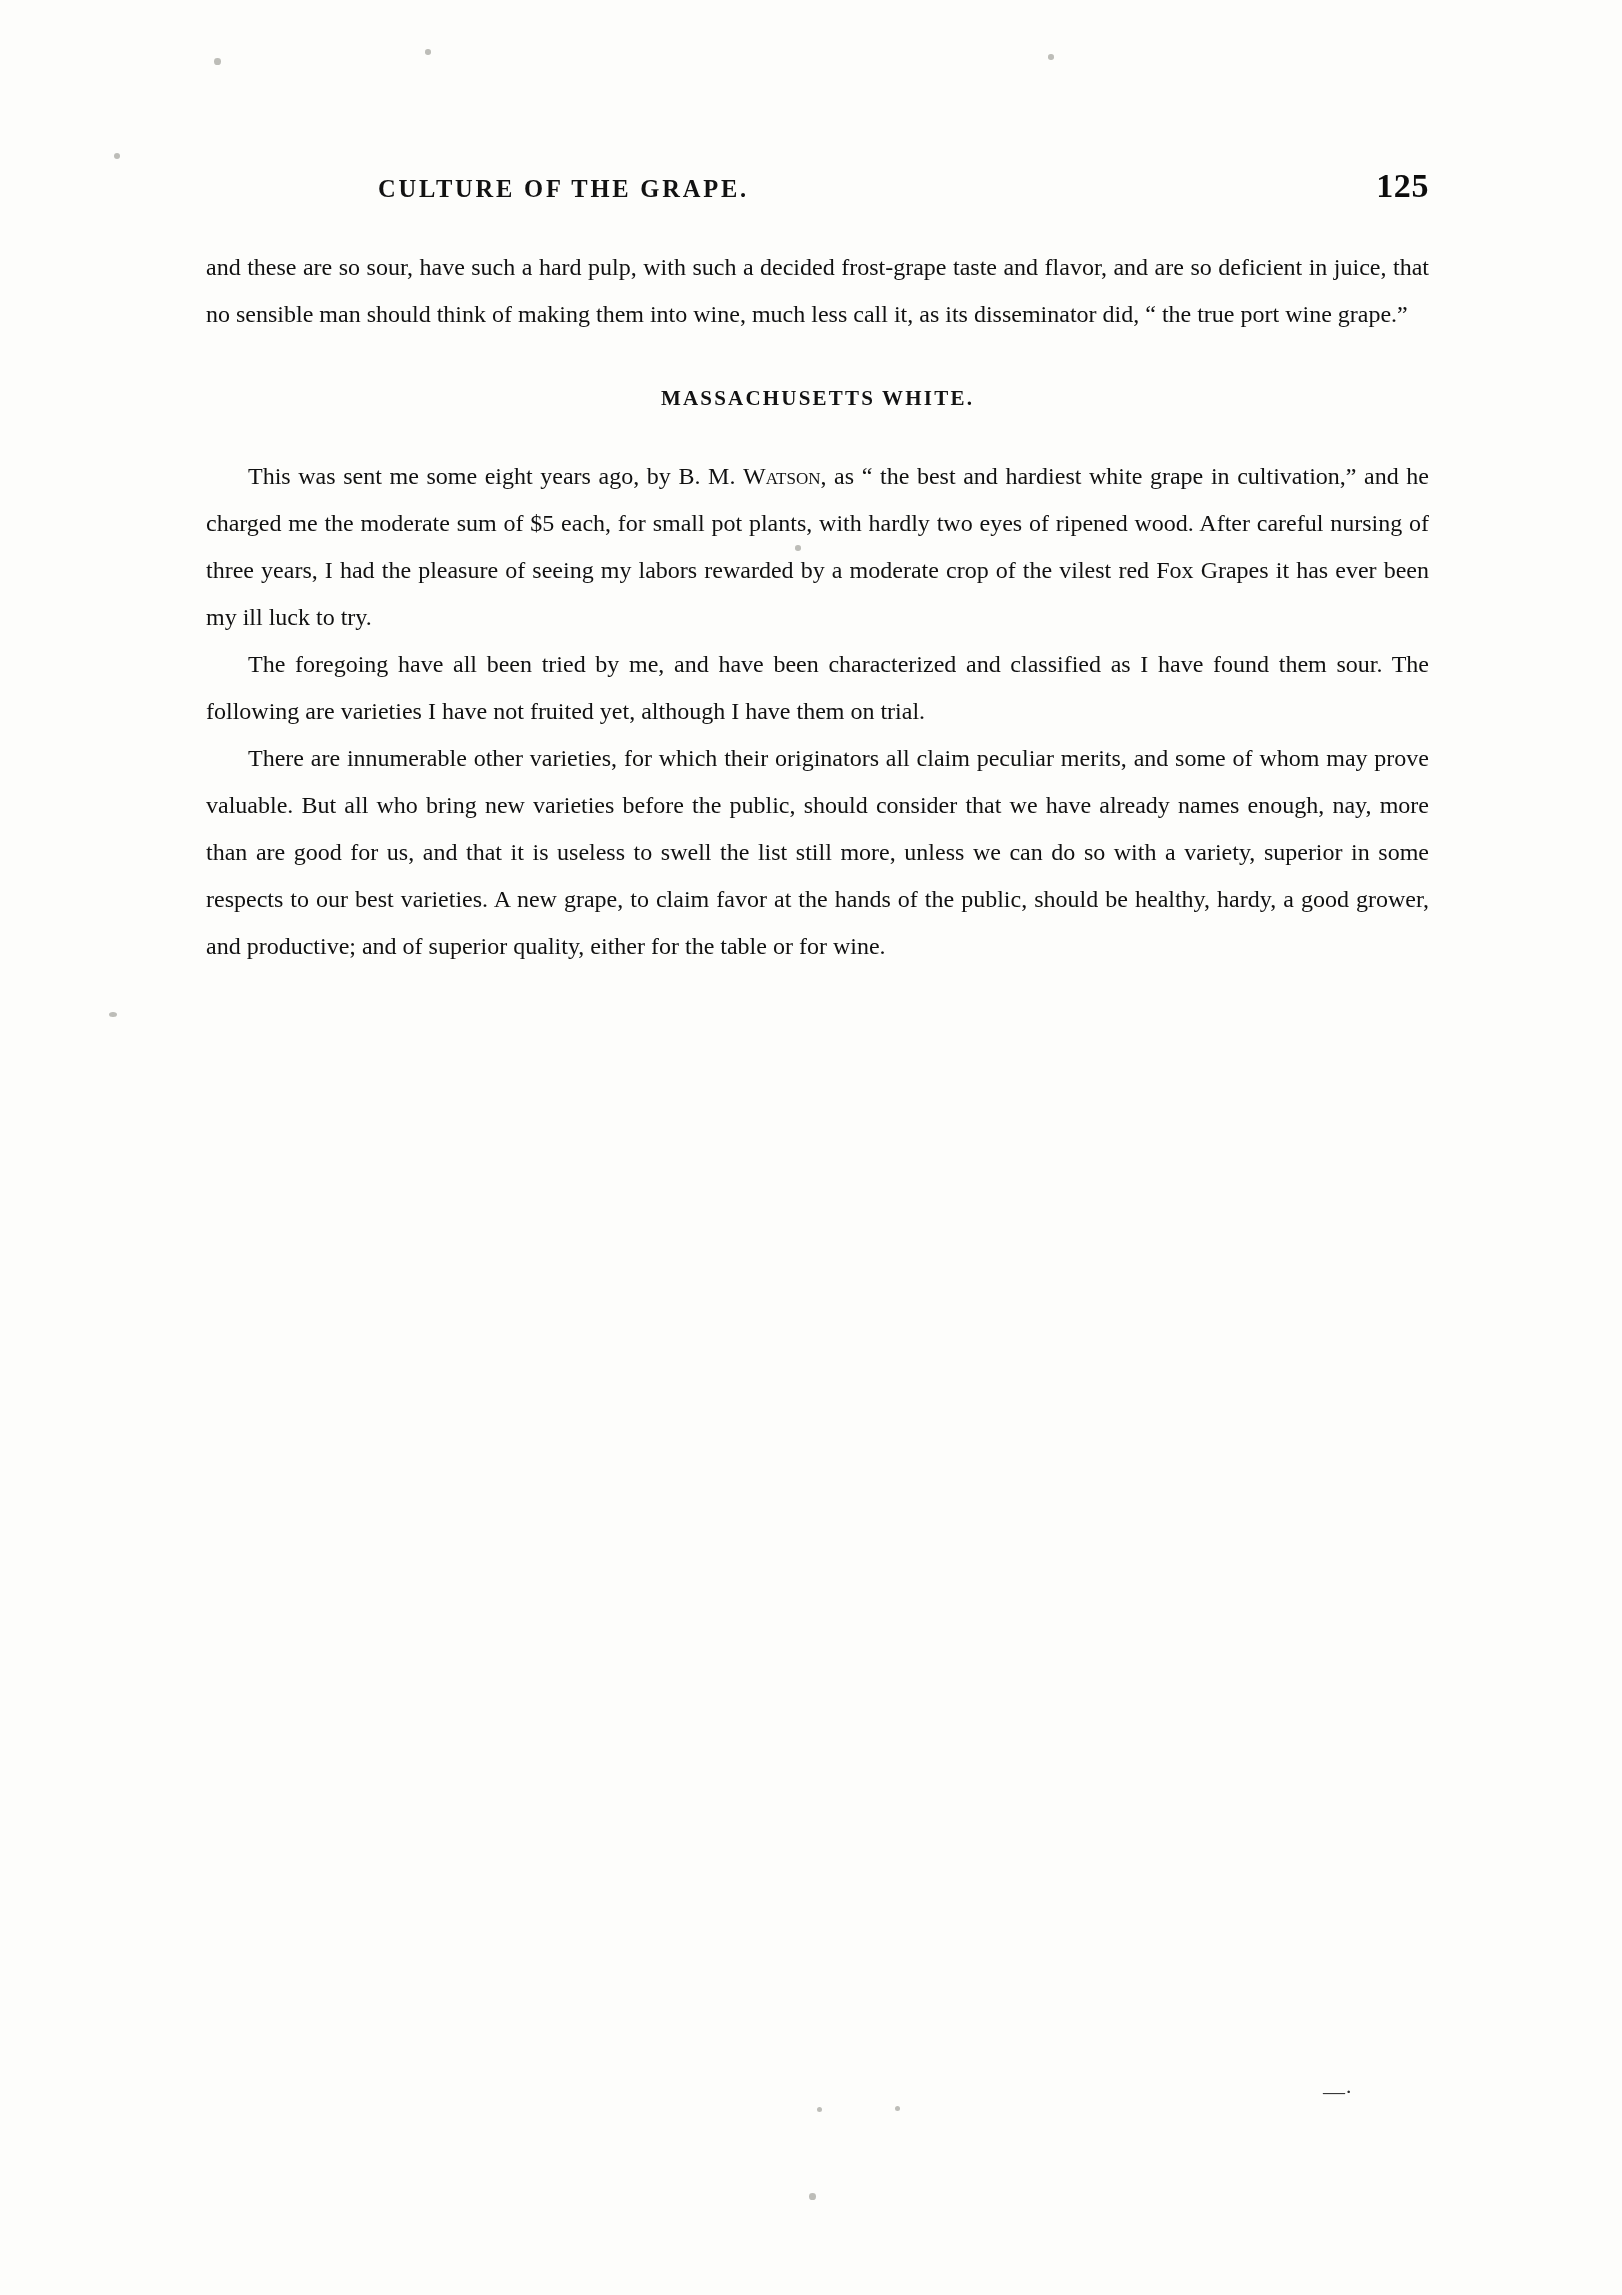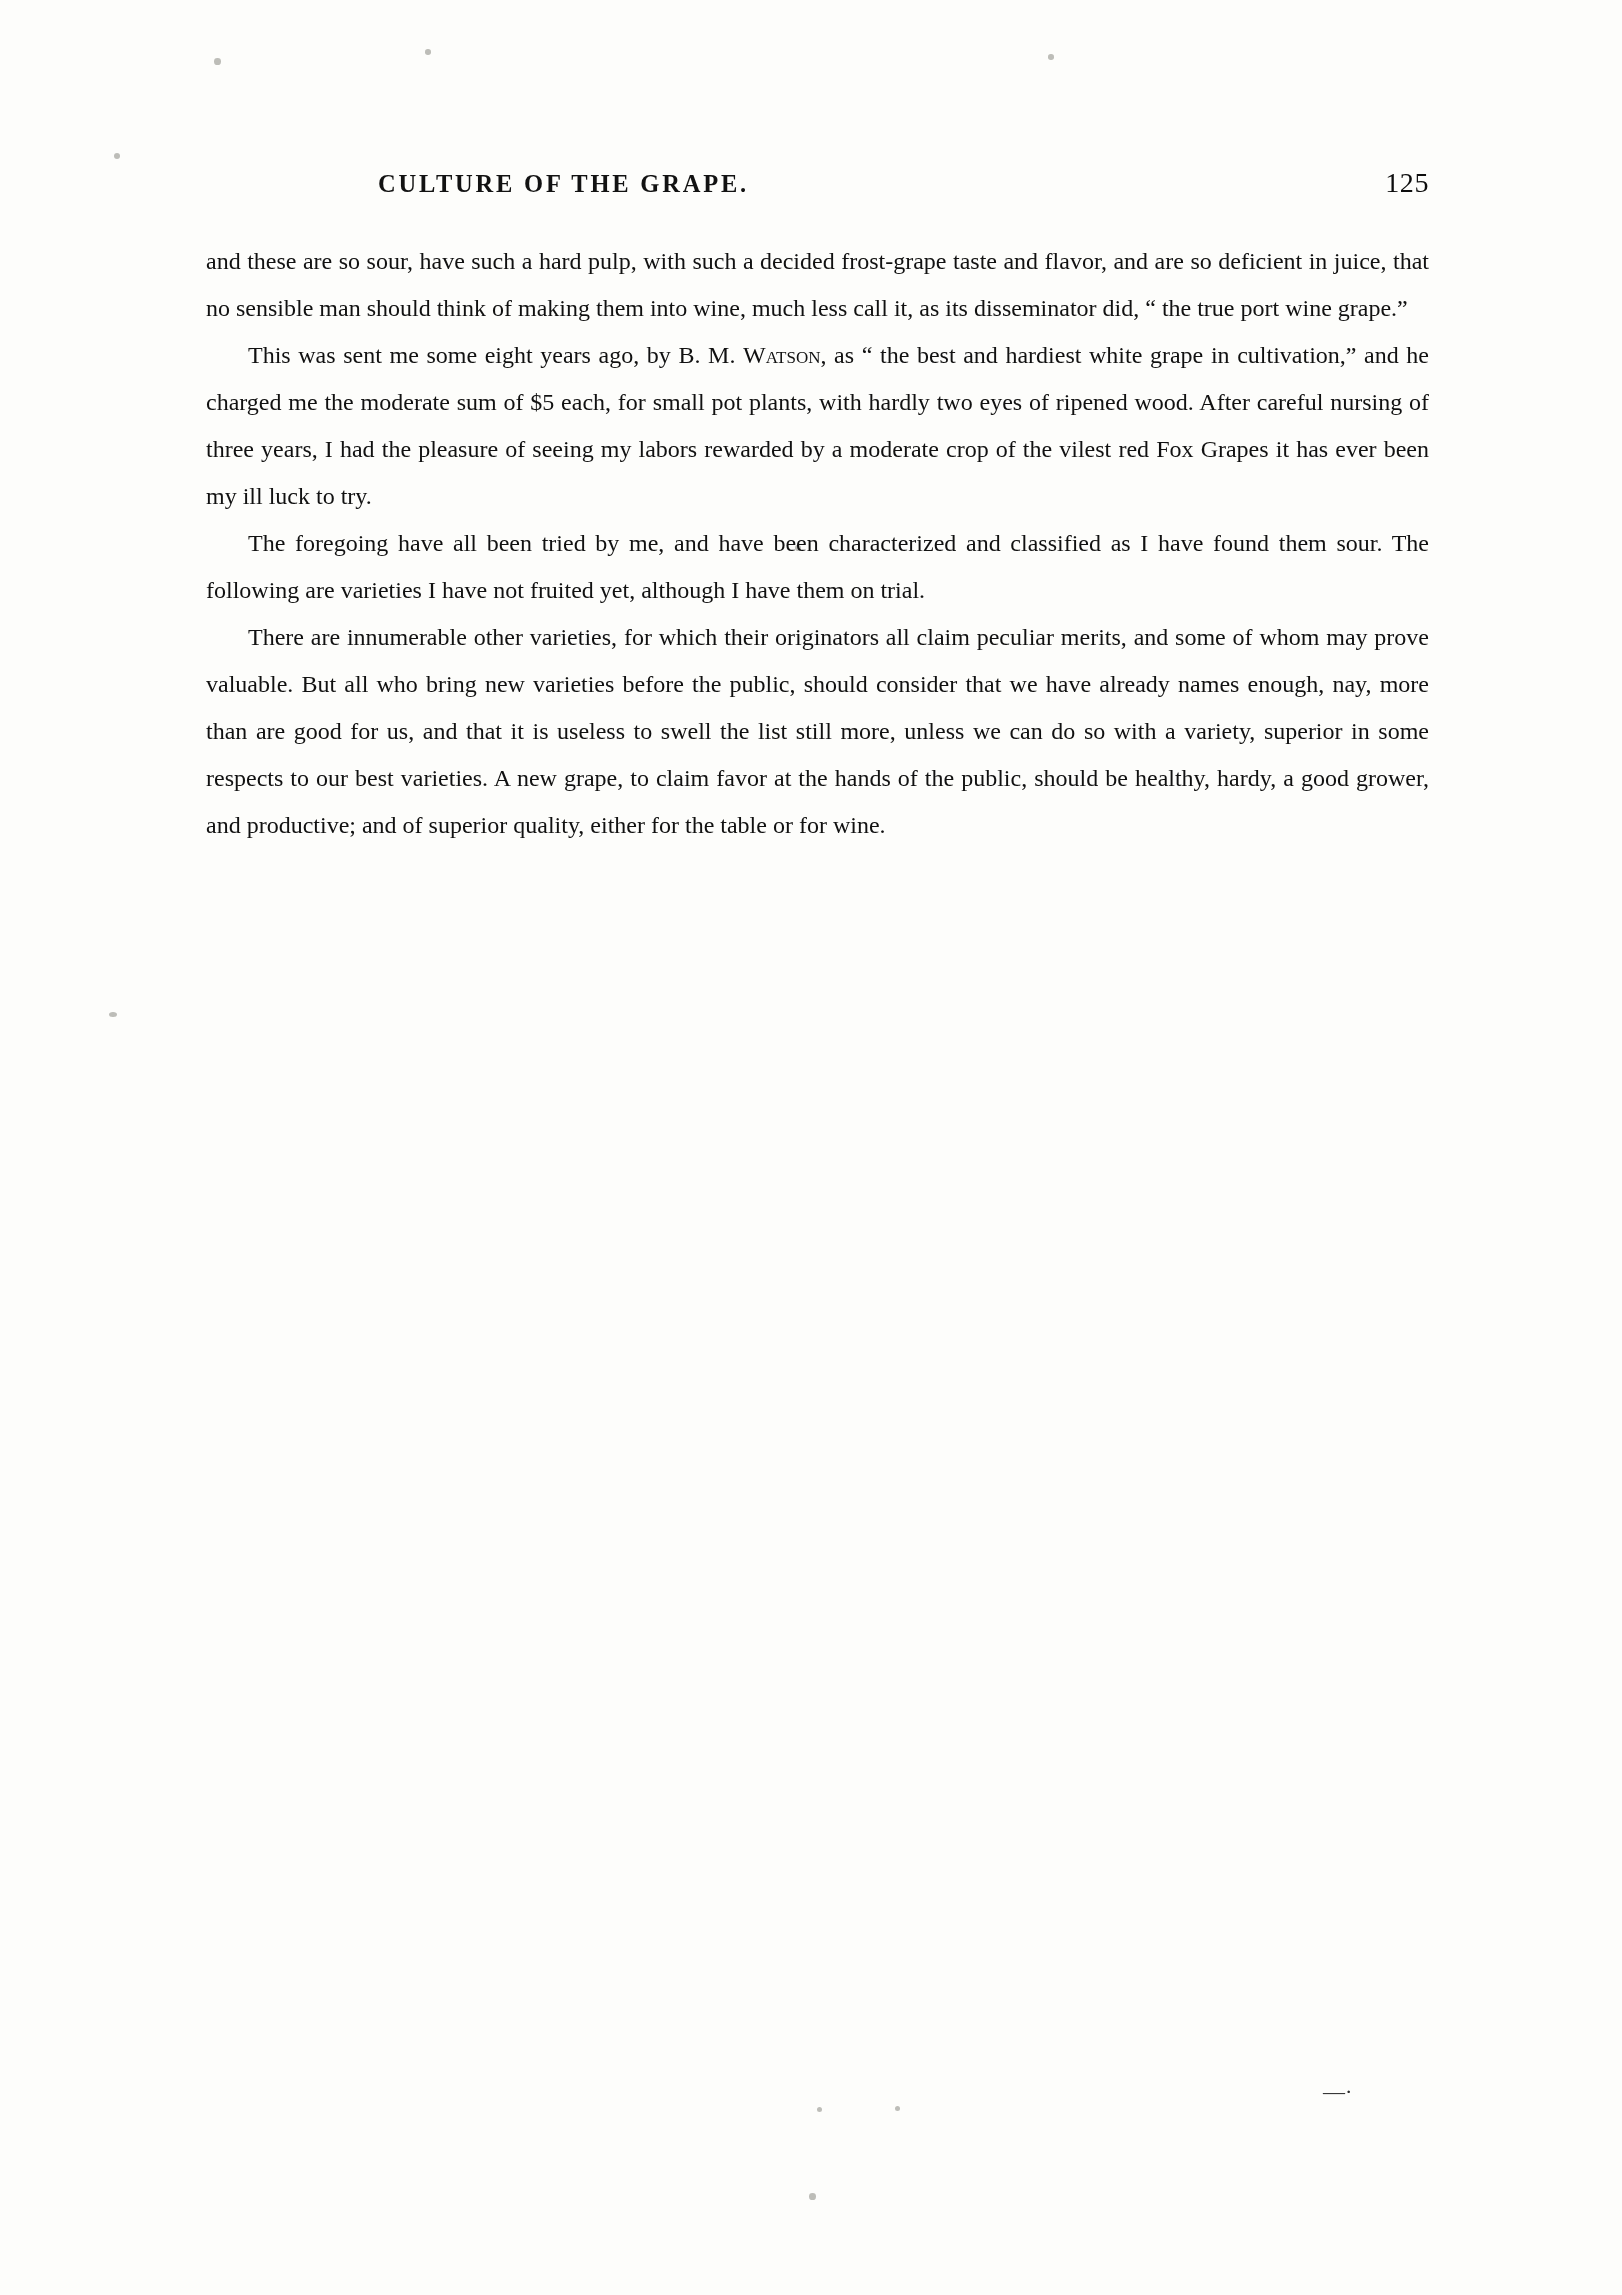--- a/index.html
+++ b/index.html
@@ -45,22 +45,22 @@
     font-size: 24.5px;
     letter-spacing: 2.8px;
     font-variant: small-caps;
     text-transform: uppercase;
     font-weight: 600;
     margin-left: 172px;
     color: #121212;
   }
 
   .page-number {
-    font-size: 28px;
-    font-weight: 400;
+    font-size: 34px;
+    font-weight: 700;
     color: #0d0d0d;
     letter-spacing: 0.6px;
   }
 
   p.body-text {
     font-size: 24px;
     line-height: 47px;
     text-align: justify;
     text-justify: inter-word;
     margin: 0;
@@ -119,20 +119,21 @@
 
   <div class="content">
 
     <div class="running-head">
       <div class="running-head-title">Culture of the Grape.</div>
       <div class="page-number">125</div>
     </div>
 
     <p class="body-text">and these are so sour, have such a hard pulp, with such a decided frost-grape taste and flavor, and are so deficient in juice, that no sensible man should think of making them into wine, much less call it, as its disseminator did, “ the true port wine grape.”</p>
 
+    <div class="section-title">Massachusetts White.</div>
 
     <p class="body-text indent"><span>This was sent me some eight years ago, by B. M. </span><span class="smallcaps">Watson</span><span>, as “ the best and hardiest white grape in cultivation,” and he charged me the moderate sum of $5 each, for small pot plants, with hardly two eyes of ripened wood.   After careful nursing of three years, I had the pleasure of seeing my labors rewarded by a moderate crop of the vilest </span><span class="ital">red</span><span> Fox Grapes it has ever been my ill luck to try.</span></p>
 
     <p class="body-text indent"><span>The foregoing have all been tried by me, and have been characterized and classified as I have found them </span><span class="ital">sour.</span><span>   The following are varieties I have not fruited yet, although I have them on trial.</span></p>
 
 
     <p class="body-text indent">There are innumerable other varieties, for which their originators all claim peculiar merits, and some of whom may prove valuable.   But all who bring new varieties before the public, should consider that we have already names enough, nay, more than are good for us, and that it is useless to swell the list still more, unless we can do so with a variety, superior in some respects to our best varieties.   A new grape, to claim favor at the hands of the public, should be healthy, hardy, a good grower, and productive; and of superior quality, either for the table or for wine.</p>
 
   </div>
 

